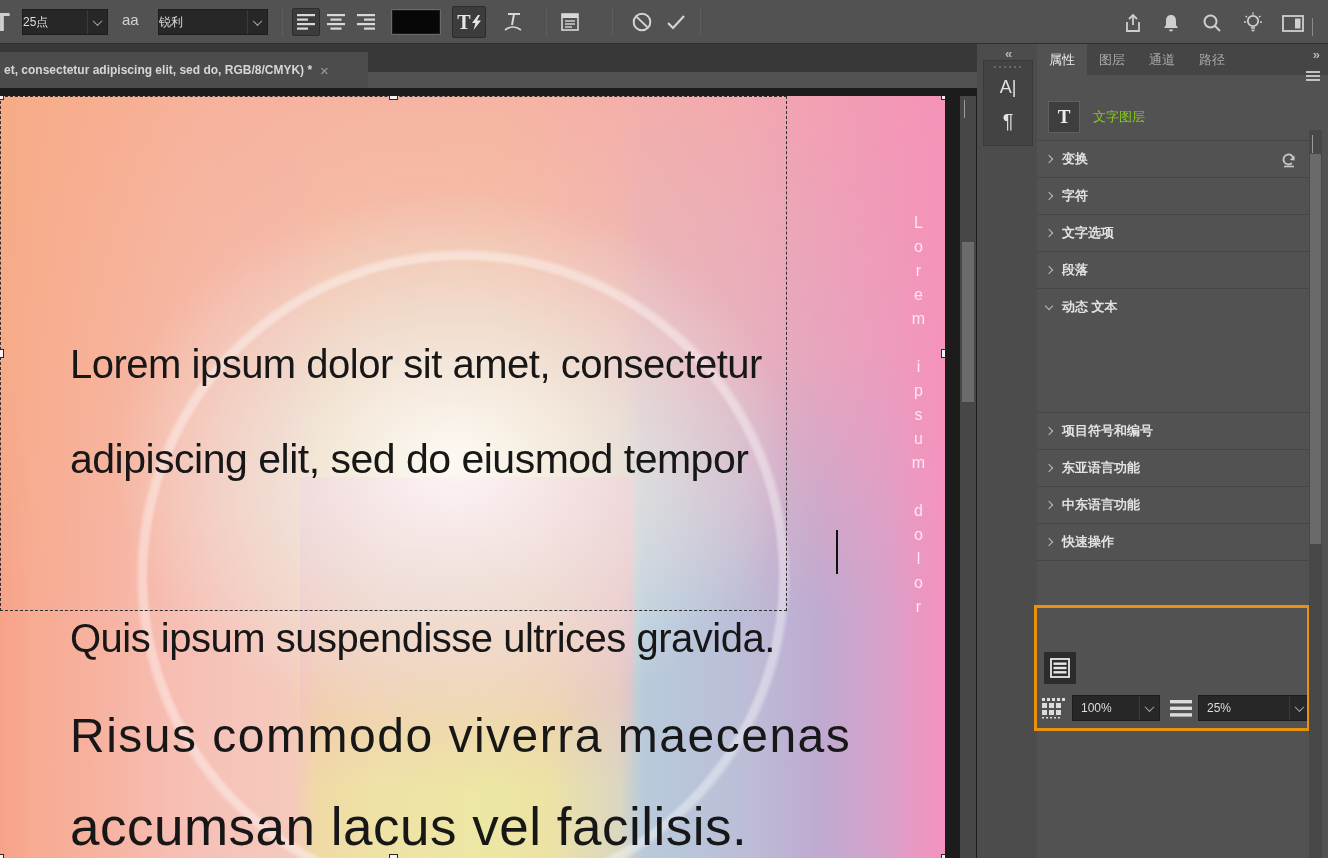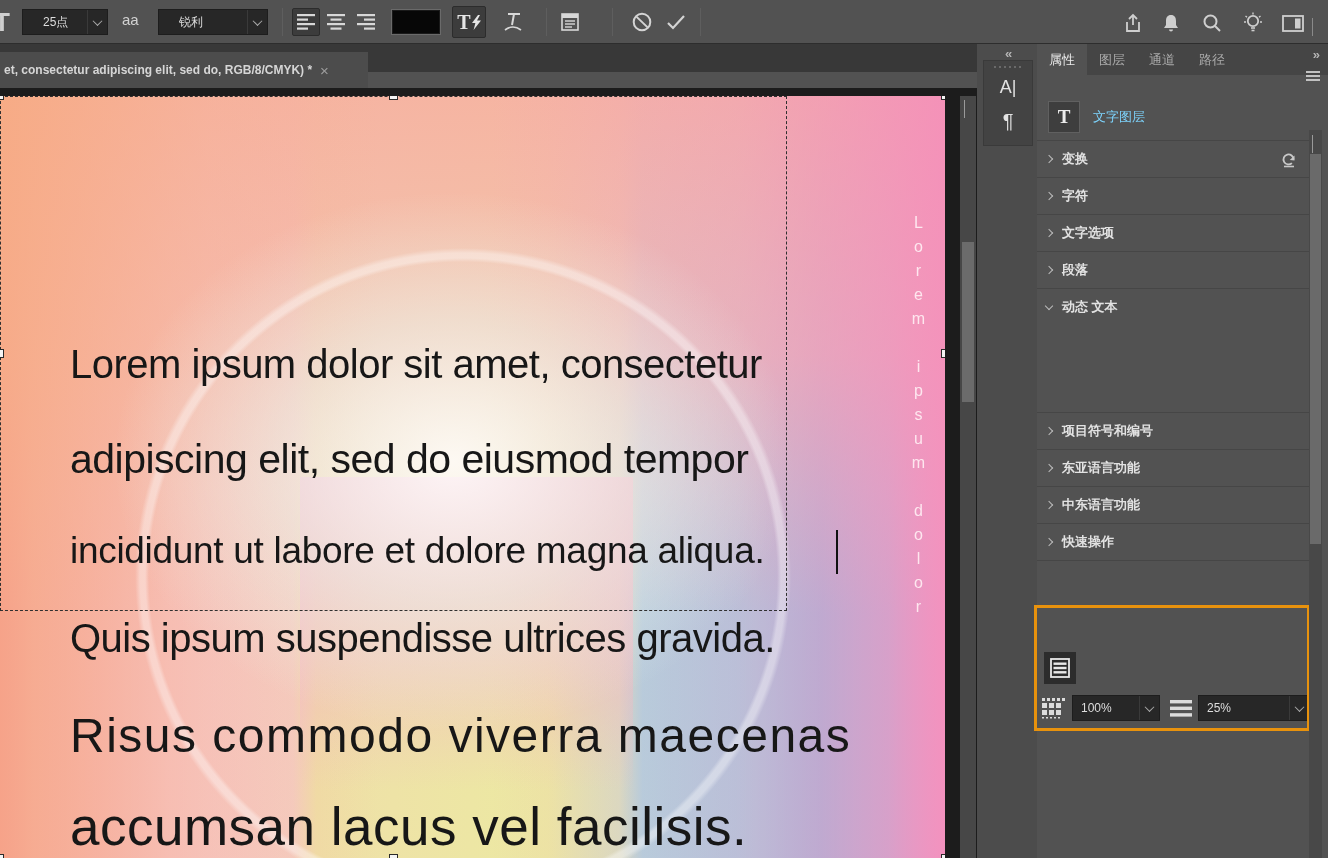--- a/index.html
+++ b/index.html
@@ -4,21 +4,21 @@
 <style>
   * { margin:0; padding:0; box-sizing:border-box; }
   html,body { width:1328px; height:858px; background:#1c1c1c; font-family:"Liberation Sans", sans-serif; overflow:hidden; }
   .abs { position:absolute; }
   #app { position:relative; width:1328px; height:858px; background:#525252; }
 
   
   #optbar { left:0; top:0; width:1328px; height:44px; background:#525252; border-bottom:1px solid #2d2d2d; }
   .tool-glyph { color:#cfcfcf; font-weight:bold; font-size:26px; line-height:44px; }
   .combo { height:26px; top:9px; background:#272727; border:1px solid #1d1d1d; display:flex; align-items:center; color:#dedede; font-size:12px; }
-  .combo .val { padding-left:20px; flex:1; }
+  .combo .val { padding-left:0; flex:1; }
   .combo .dd { width:20px; height:100%; border-left:1px solid #3a3a3a; display:flex; align-items:center; justify-content:center; }
   .chev-dn { width:7px; height:7px; border-right:1px solid #aaa; border-bottom:1px solid #aaa; transform:rotate(45deg) translate(-1px,-1px); }
   .sep { width:1px; height:28px; top:8px; background:#424242; border-right:1px solid #5e5e5e; }
   .tbtn { width:28px; height:28px; top:8px; display:flex; align-items:center; justify-content:center; border-radius:2px; }
   .tbtn.big { width:34px; height:32px; top:6px; }
   .tbtn.active { background:#3c3c3c; border:1px solid #2c2c2c; }
   .tbtn svg { display:block; }
   #swatch { left:392px; top:10px; width:48px; height:24px; border:1px solid #1a1a1a; outline:1px solid #6a6a6a; }
   .ricon { top:12px; width:22px; height:22px; display:flex; align-items:center; justify-content:center; }
 
@@ -65,21 +65,21 @@
 
   
   #props { left:1037px; top:44px; width:291px; height:814px; background:#525252; }
   #ptabs { left:0; top:19px; width:291px; height:31px; background:#454545; display:flex; }
   .ptab { padding:0 12px; display:flex; align-items:center; font-size:13px; color:#ababab; }
   .ptab.active { background:#525252; color:#ececec; }
   #pmenu { position:absolute; right:8px; top:27px; width:14px; height:10px;
     background:linear-gradient(#c2c2c2,#c2c2c2) 0 0/14px 2px no-repeat, linear-gradient(#c2c2c2,#c2c2c2) 0 4px/14px 2px no-repeat, linear-gradient(#c2c2c2,#c2c2c2) 0 8px/14px 2px no-repeat; }
   #layerrow { left:0; top:50px; width:291px; height:46px; display:flex; align-items:center; }
   #tbadge { margin-left:11px; width:32px; height:32px; background:#3e3e3e; border:1px solid #606060; display:flex; align-items:center; justify-content:center; color:#ececec; font-family:"Liberation Serif", serif; font-size:19px; font-weight:bold; }
-  #layerlabel { margin-left:13px; color:#7dd3fc; font-size:13px; }
+  #layerlabel { margin-left:13px; color:#84cc16; font-size:13px; }
   .sect { position:absolute; left:0; width:274px; height:37px; border-top:1px solid #464646; display:flex; align-items:center; color:#e2e2e2; font-size:13px; font-weight:600; }
   .sect .sc { margin:0 10px 0 9px; width:6px; height:6px; border-right:1.5px solid #bbb; border-top:1.5px solid #bbb; transform:rotate(45deg); }
   .sect .sc.open { transform:rotate(135deg); margin-top:-3px; }
   #dynbody { left:0; top:606px; width:274px; height:88px; }
   #fillbtn { left:7px; top:2px; width:32px; height:32px; background:#2c2c2c; display:flex; align-items:center; justify-content:center; }
   .mini-combo { top:45px; height:26px; background:#272727; border:1px solid #1d1d1d; display:flex; align-items:center; color:#dedede; font-size:12px; }
   .mini-combo .val { padding-left:8px; flex:1; }
   .mini-combo .dd { width:20px; height:100%; border-left:1px solid #3a3a3a; display:flex; align-items:center; justify-content:center; }
   #hl { left:-3px; top:561px; width:276px; height:126px; border:3px solid #e8920d; pointer-events:none; }
   #pscroll { left:272px; top:86px; width:13px; height:728px; background:#484848; }
@@ -225,21 +225,20 @@
     <div id="doctab" class="abs">
       <span>et, consectetur adipiscing elit, sed do, RGB/8/CMYK) *</span>
       <span class="close">×</span>
     </div>
   </div>
 
   <div id="docarea" class="abs">
     <div id="canvas" class="abs">
       <div class="cline l1">Lorem ipsum dolor sit amet, consectetur</div>
       <div class="cline l2">adipiscing elit, sed do eiusmod tempor</div>
-      <div class="cline l3">incididunt ut labore et dolore magna aliqua.</div>
       <div class="cline l4">Quis ipsum suspendisse ultrices gravida.</div>
       <div class="cline l5">Risus commodo viverra maecenas</div>
       <div class="cline l6">accumsan lacus vel facilisis.</div>
       <div id="cursor" class="abs"></div>
       <div id="vtext" class="abs">Lorem ipsum dolor</div>
 
       <div id="selbox">
         <div class="handle" style="left:-5px;top:-5px;"></div>
         <div class="handle" style="left:389px;top:-5px;"></div>
         <div class="handle" style="right:-5px;top:-5px;"></div>

